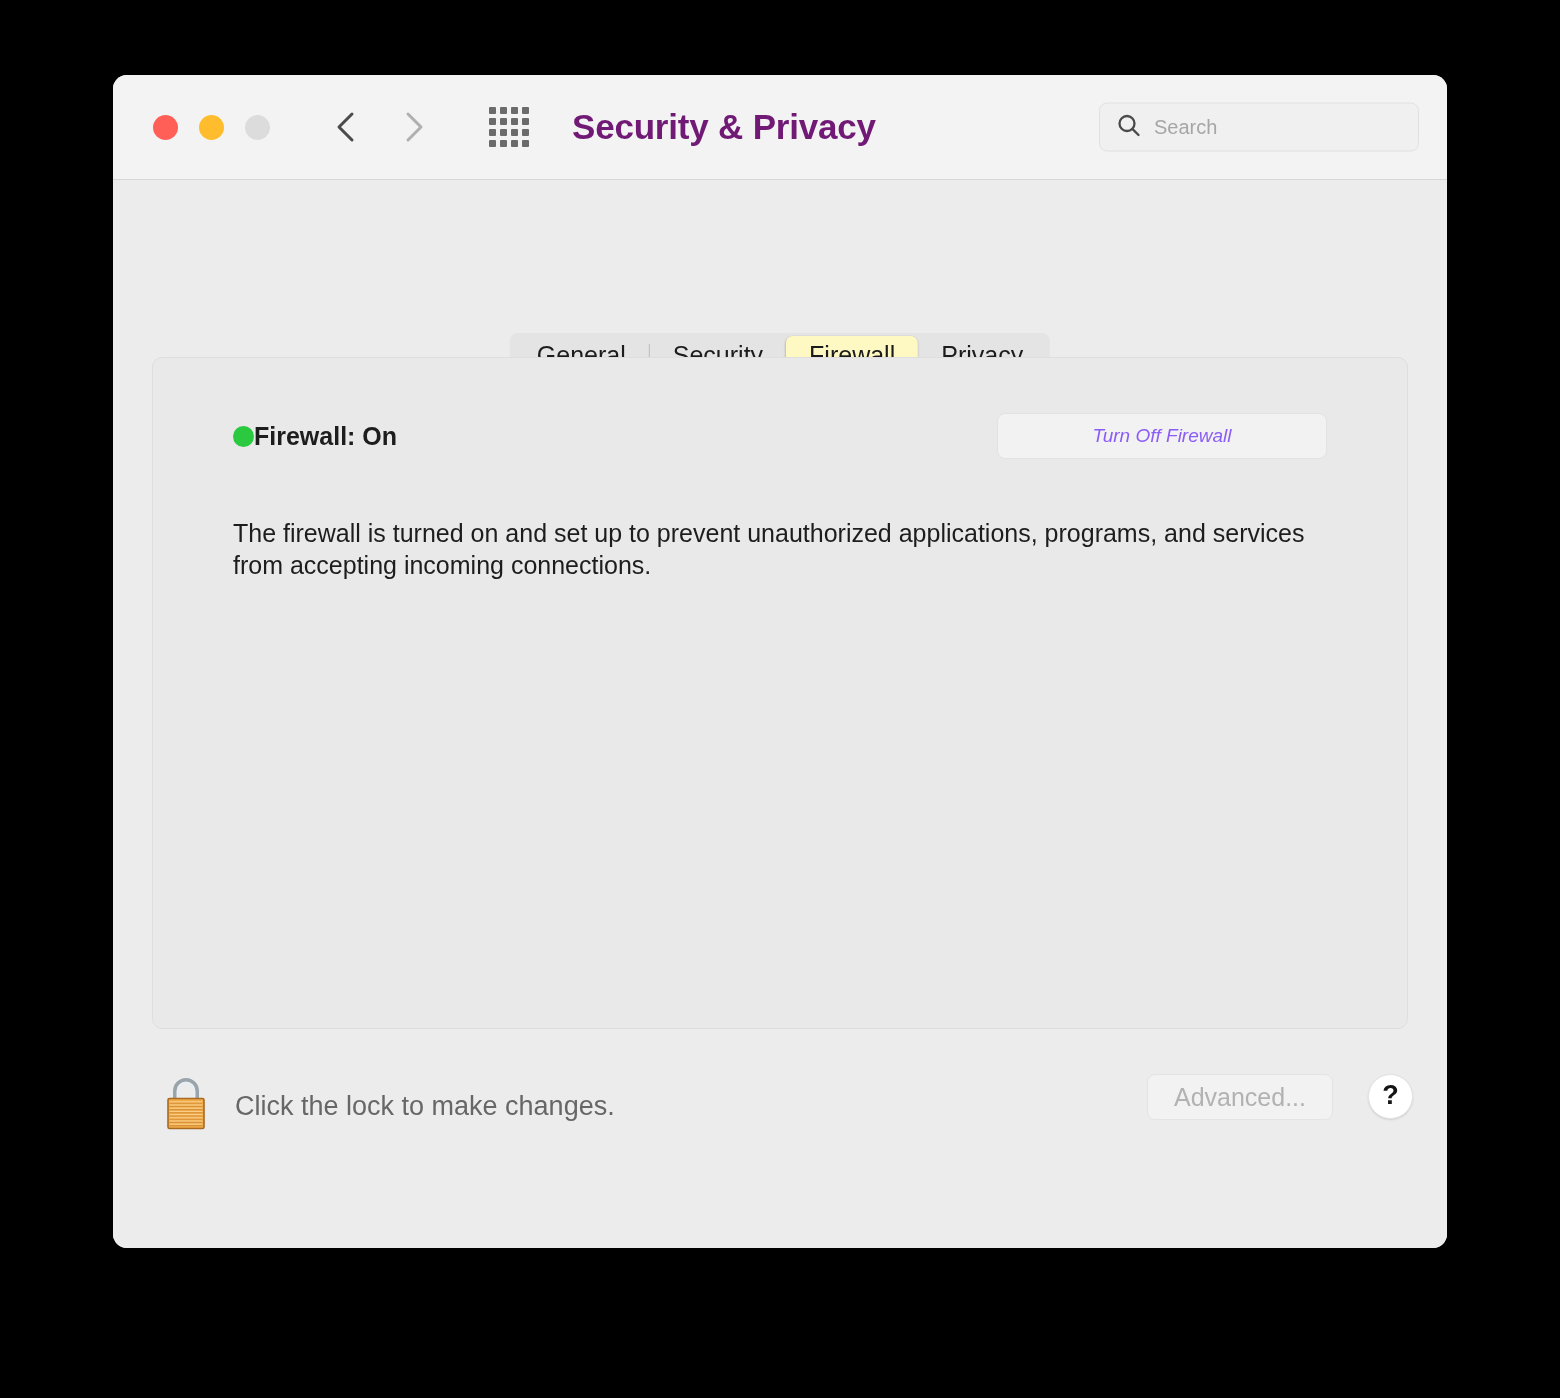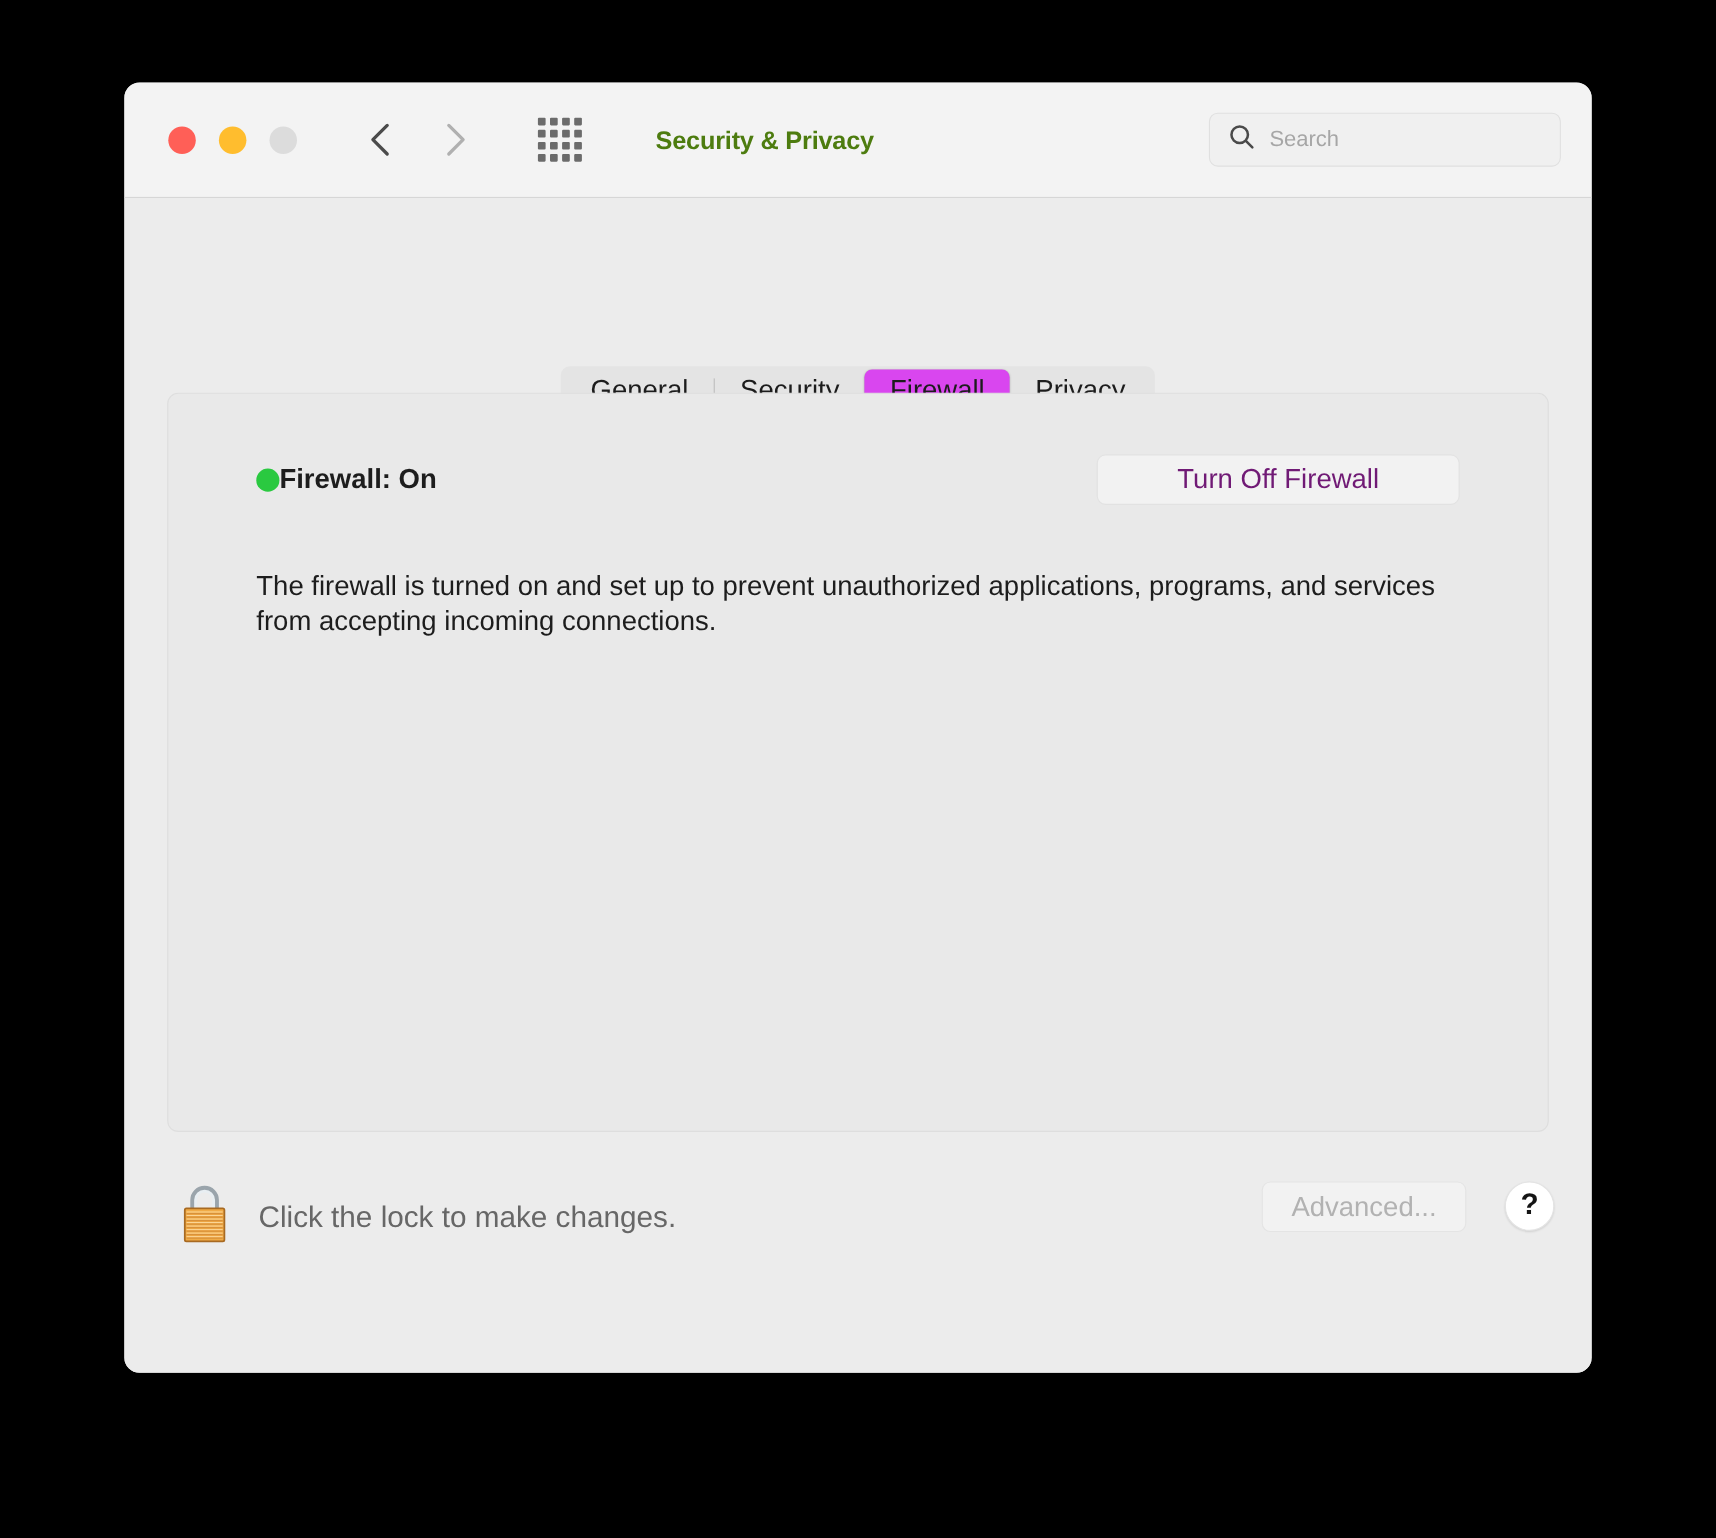--- a/index.html
+++ b/index.html
@@ -76,24 +76,24 @@
   }
   .grid-icon i {
     display: block;
     width: 7px;
     height: 7px;
     background: #6b6b6b;
     border-radius: 1px;
   }
 
   #win-title {
-    margin-left: 67px;
-    font-size: 23px;
+    margin-left: 43px;
+    font-size: 35px;
     font-weight: bold;
-    color: #4d7c0f;
+    color: #701a75;
     letter-spacing: -0.2px;
     white-space: nowrap;
   }
 
   #search-box {
     position: absolute;
     right: 28px;
     top: 50%;
     transform: translateY(-50%);
     width: 320px;
@@ -147,21 +147,21 @@
     font-size: 25px;
     color: #1c1c1c;
     border-radius: 7px;
     white-space: nowrap;
     background: transparent;
     border: 0;
     font-family: "Liberation Sans", sans-serif;
     cursor: default;
   }
   .tab.selected {
-    background: #d946ef;
+    background: #fef9c3;
     box-shadow: 0 1px 2px rgba(0,0,0,0.18), 0 0 0 0.5px rgba(0,0,0,0.05);
   }
   .tab-sep {
     width: 1px;
     height: 22px;
     background: #bdbdbd;
     flex: 0 0 1px;
   }
 
   
@@ -201,27 +201,28 @@
   }
 
   .push-btn {
     position: absolute;
     width: 330px;
     height: 46px;
     background: #f2f2f2;
     border: 1px solid #e2e2e2;
     border-radius: 8px;
     font-family: "Liberation Sans", sans-serif;
-    font-size: 25px;
-    color: #701a75;
+    font-size: 19px;
+    color: #8b5cf6;
     display: flex;
     align-items: center;
     justify-content: center;
     cursor: default;
     white-space: nowrap;
+    font-style: italic;
   }
   #turn-off-btn      { right: 80px; top: 55px; }
   #firewall-opts-btn { right: 80px; top: 223px; }
 
   #description {
     position: absolute;
     left: 80px;
     top: 115px;
     width: 1085px;
     font-size: 25px;

